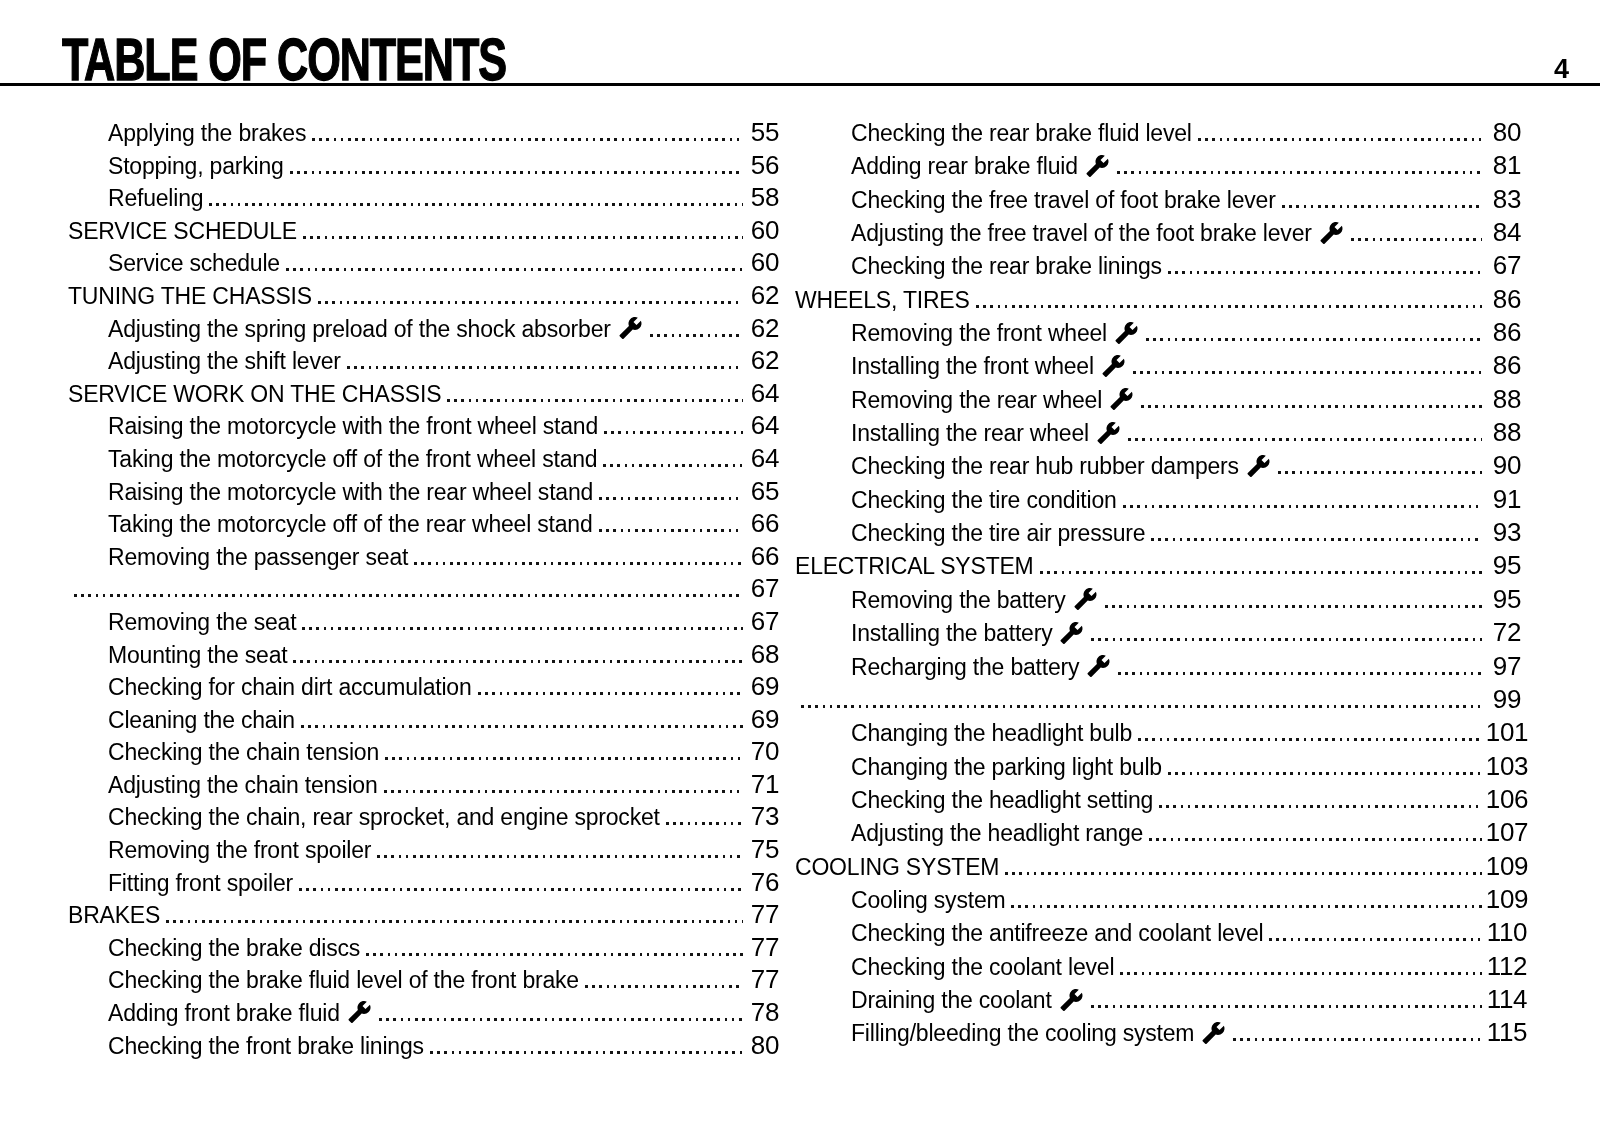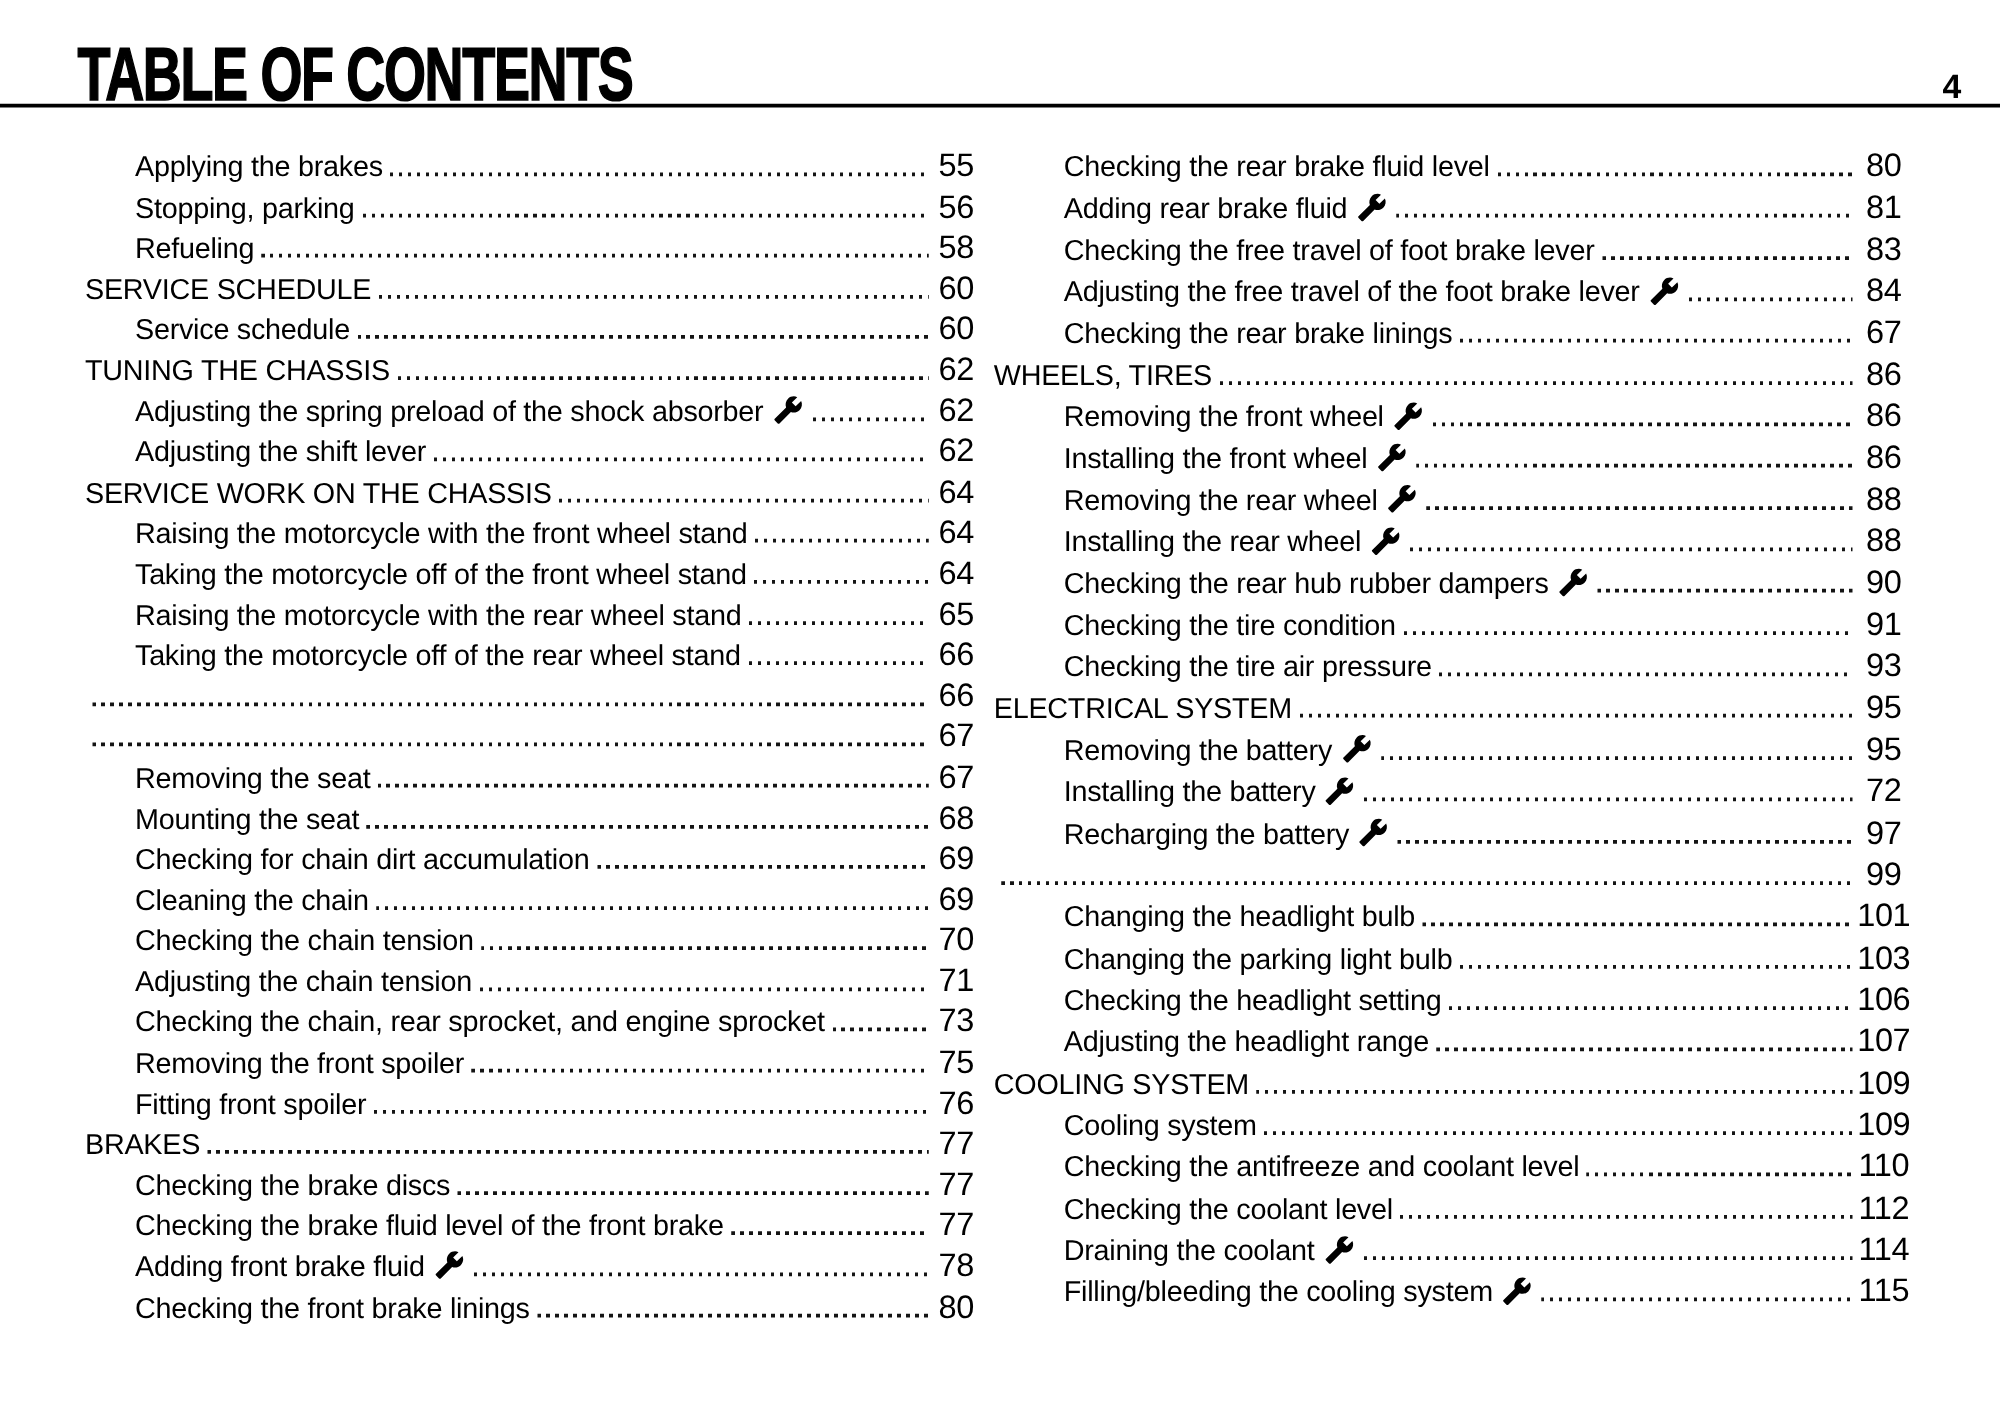--- a/index.html
+++ b/index.html
@@ -130,20 +130,21 @@
     <span class="leader"></span>
     <span class="num">65</span>
   </div>
       <div class="row sub">
     <span class="label">Taking the motorcycle off of the rear wheel stand</span>
 
     <span class="leader"></span>
     <span class="num">66</span>
   </div>
       <div class="row sub">
+    <span class="label">Removing the passenger seat</span>
 
     <span class="leader"></span>
     <span class="num">66</span>
   </div>
       <div class="row sub">
 
     <span class="leader"></span>
     <span class="num">67</span>
   </div>
       <div class="row sub">

